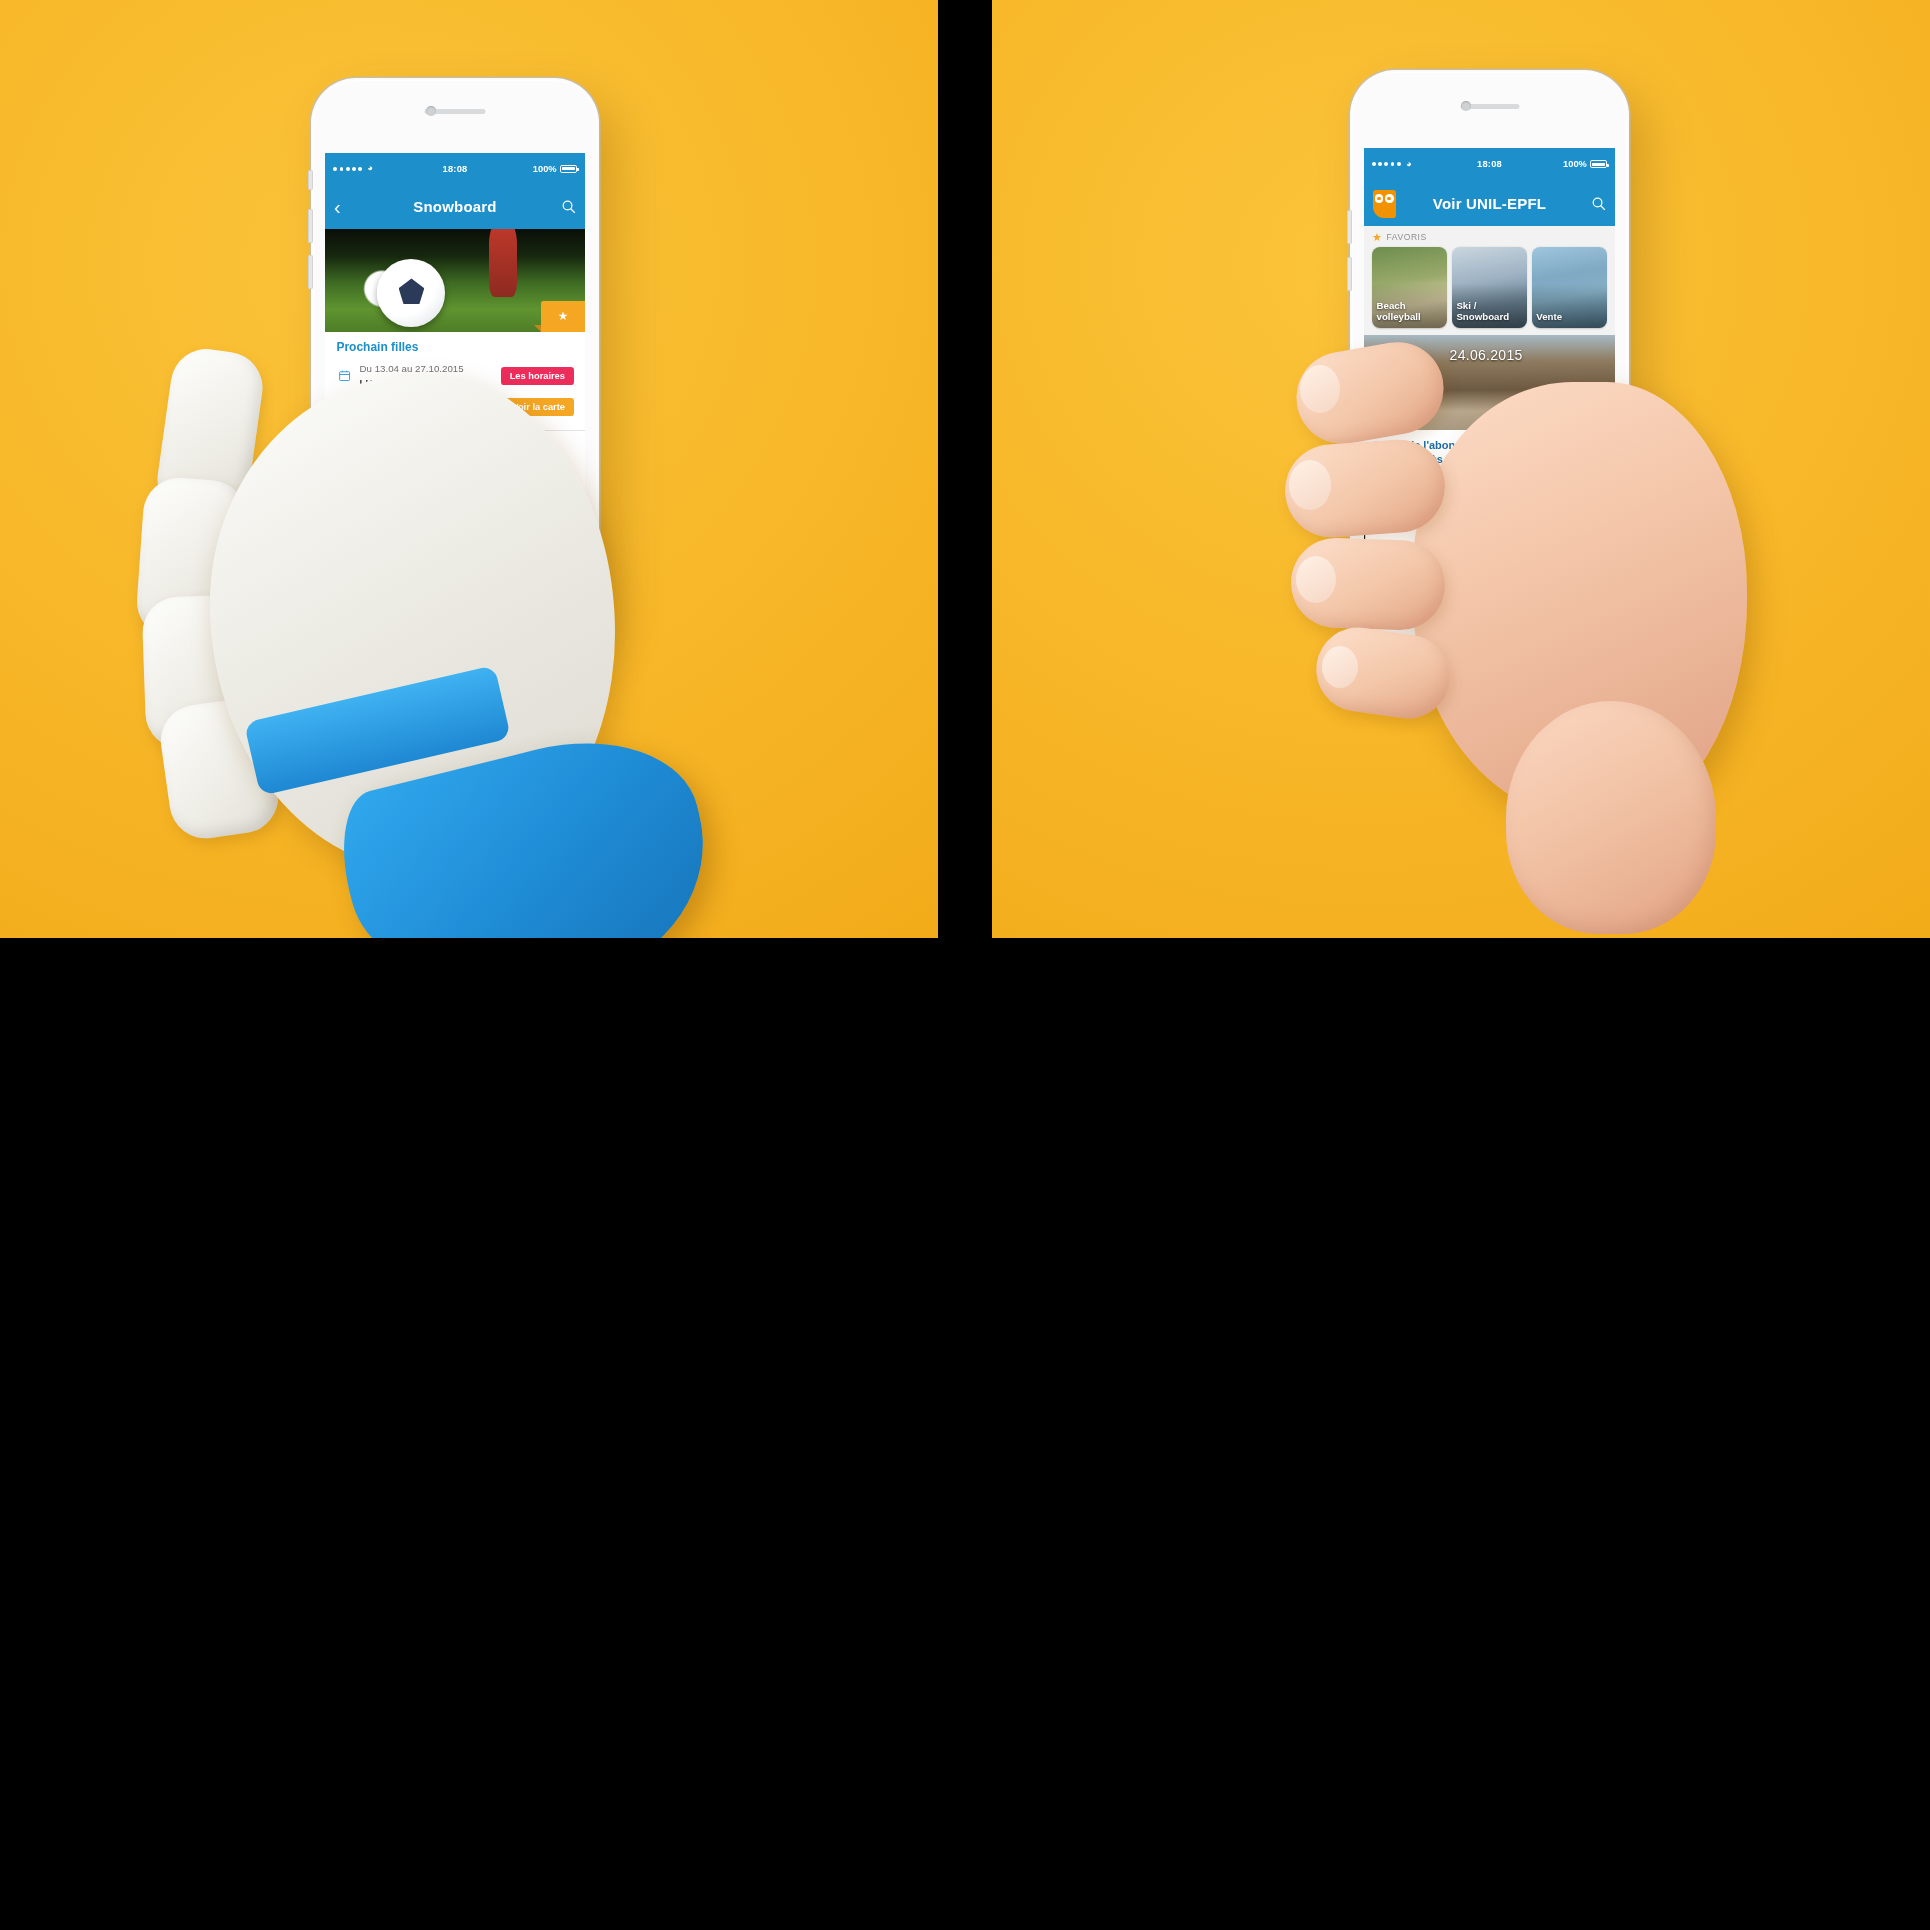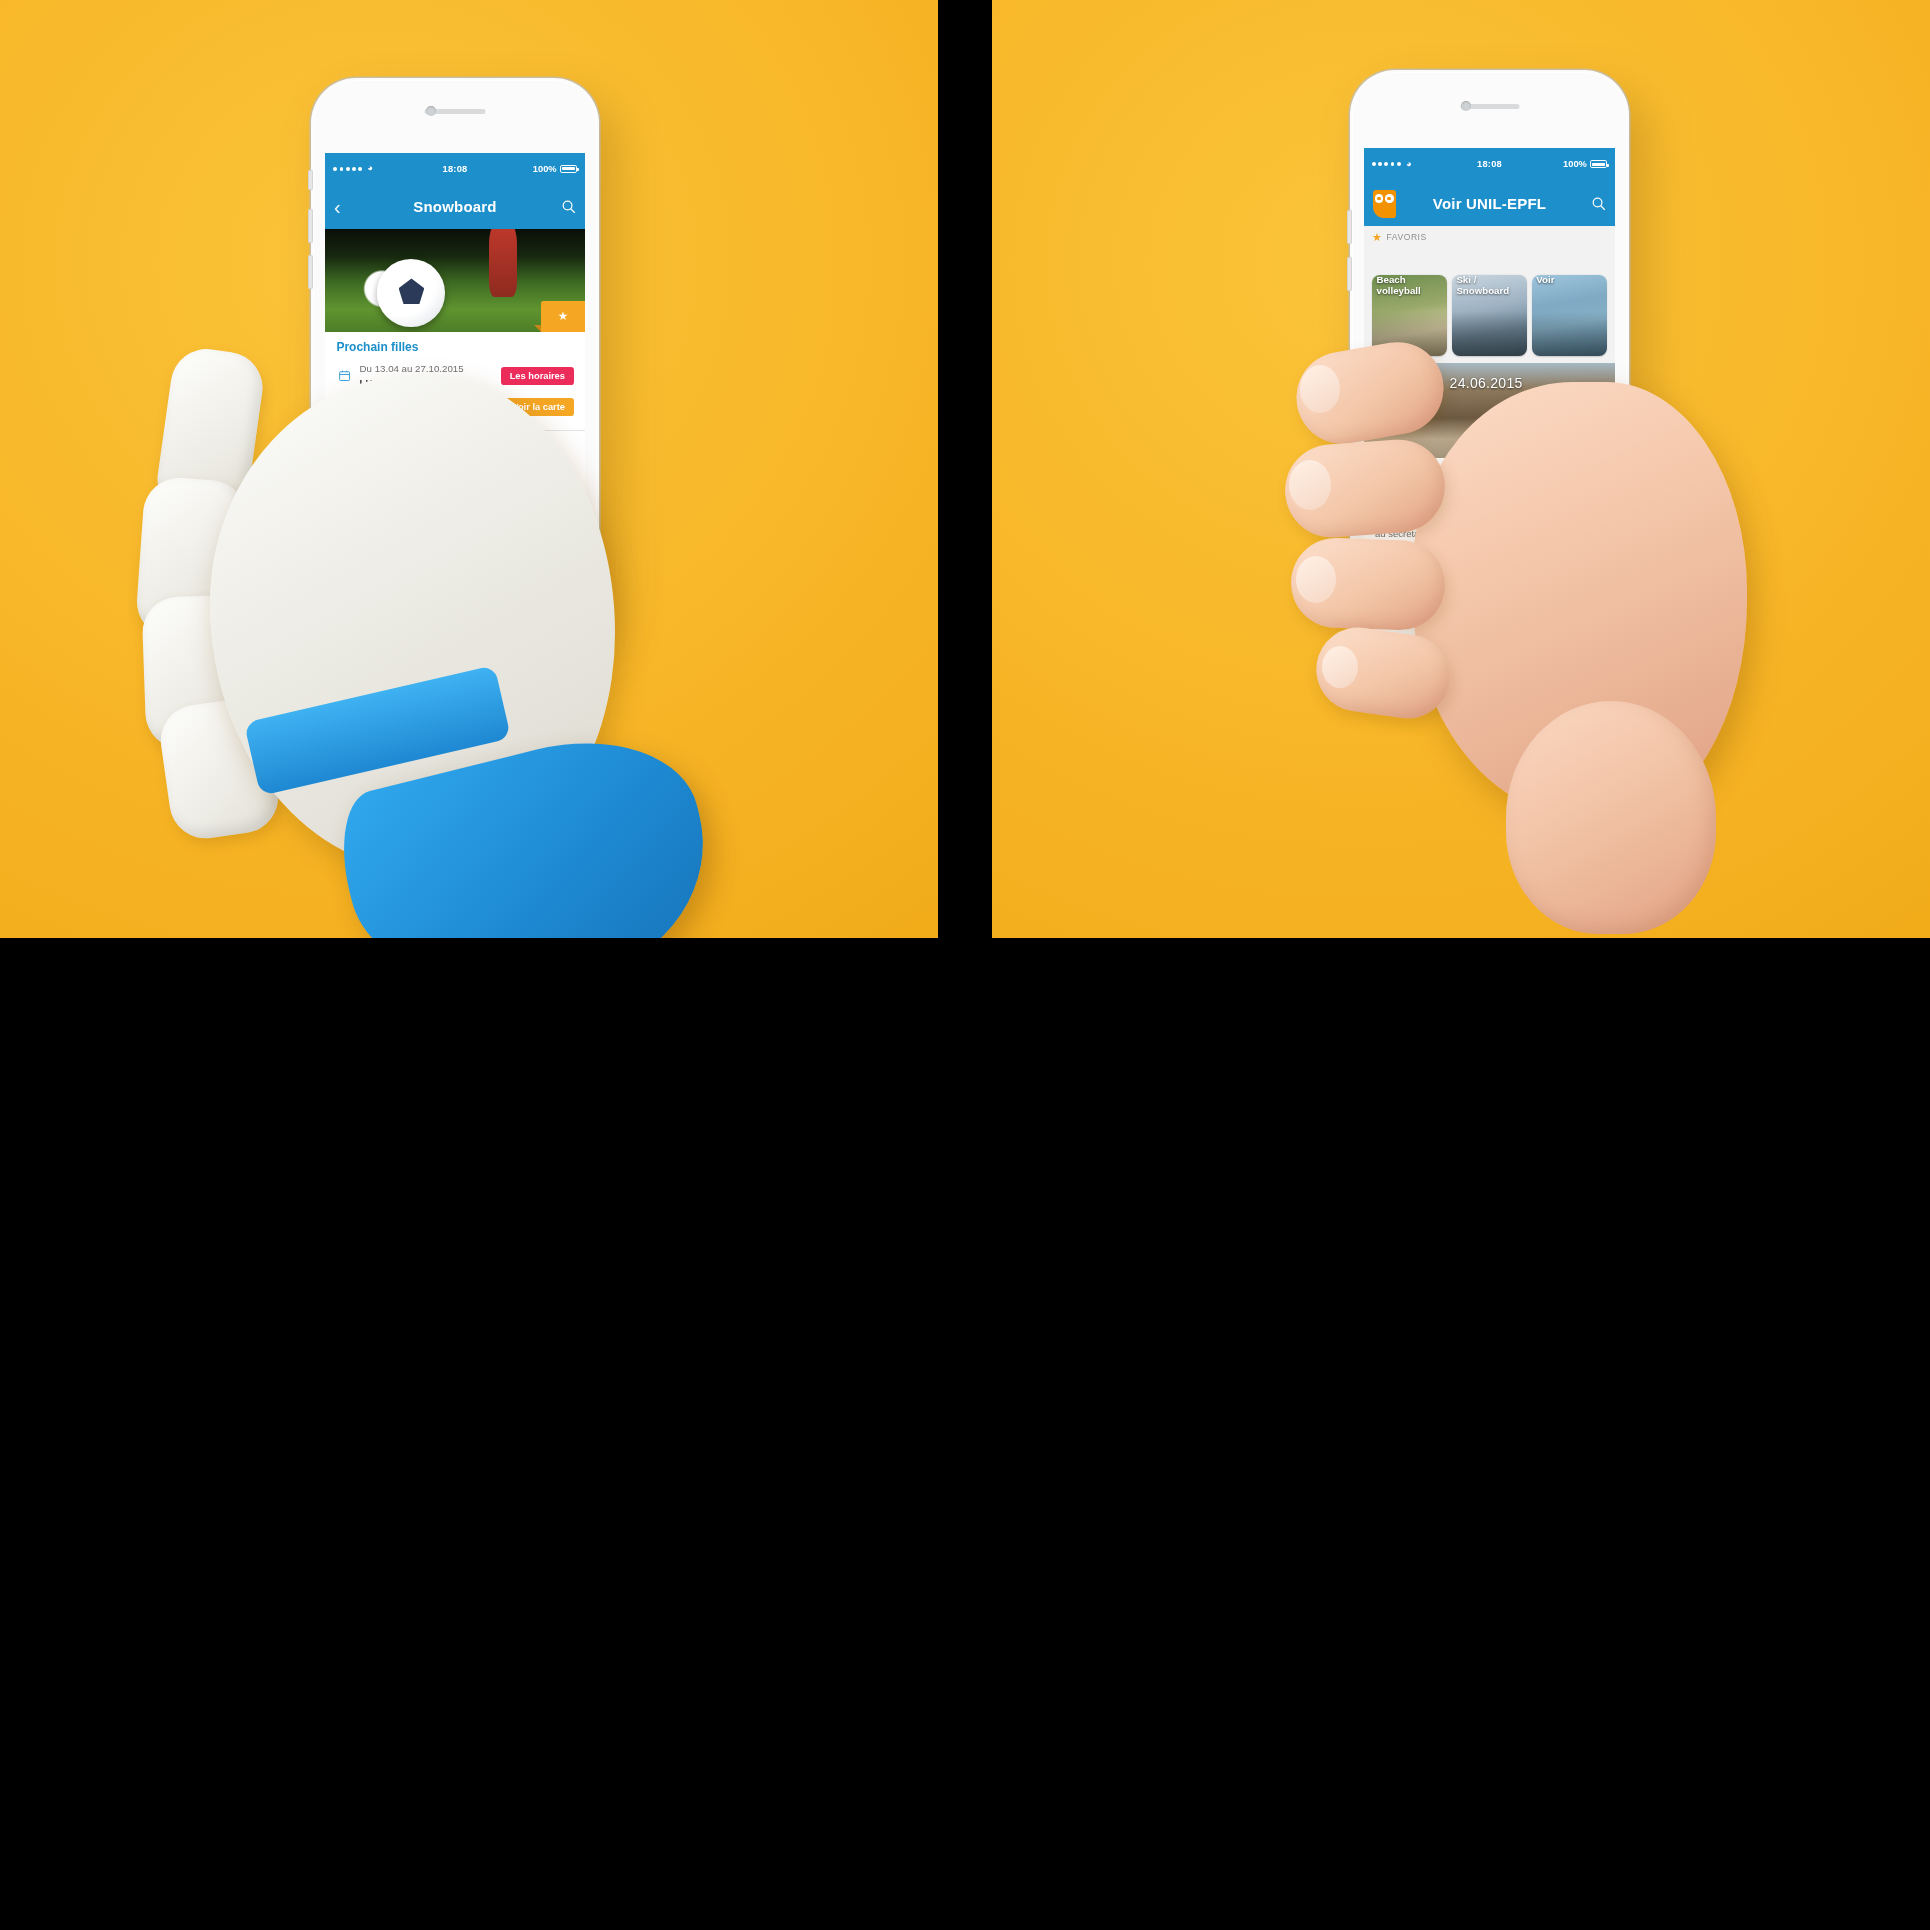--- a/index.html
+++ b/index.html
@@ -219,23 +219,22 @@
   }
   .favbar .lbl { color:#8e8f91; font-size:8.6px; letter-spacing:0.5px; }
   .star { color:#f5a623; font-size:11px; line-height:1; }
   .fav-row {
     background:#f2f2f2; display:flex; gap:2%;
     padding: 1.6% 3.2% 2.6%;
   }
   .fav-card {
     flex:1; aspect-ratio: 1/1.08; border-radius:8px;
     position:relative; overflow:hidden;
-    display:flex; 
+    display:flex; align-items:flex-end;
     box-shadow:0 0.8px 1.6px rgba(0,0,0,.18);
-    margin-top:28px;
   }
   .fav-card .nm {
     color:#fff; font-weight:700; font-size:9.7px; line-height:1.12;
     padding: 0 6% 7%;
     text-shadow:0 0.8px 2.3px rgba(0,0,0,.6);
     position:relative; z-index:2;
   }
   .fv-beach { background:linear-gradient(170deg,#6d8e4e 0%,#99a96b 42%,#d9cda6 70%,#c9b98f 100%); }
   .fv-ski   { background:linear-gradient(170deg,#c9d6df 0%,#9fb3c4 40%,#6e8798 70%,#56707f 100%); }
   .fv-voile { background:linear-gradient(170deg,#9fc6dd 0%,#7fa9c4 35%,#86b0c6 60%,#5d87a0 100%); }
@@ -506,21 +505,21 @@
           <span class="lbl">FAVORIS</span>
         </div>
         <div class="fav-row">
           <div class="fav-card fv-beach">
             <span class="nm">Beach volleyball</span>
           </div>
           <div class="fav-card fv-ski">
             <span class="nm">Ski / Snowboard</span>
           </div>
           <div class="fav-card fv-voile">
-            <span class="nm">Voir</span>
+            <span class="nm">Vente</span>
           </div>
         </div>
 
         <div class="news">
           <div class="news-img">
             <div class="news-meta">
               <span>NEWS</span>
               <span>24.06.2015</span>
             </div>
           </div>

